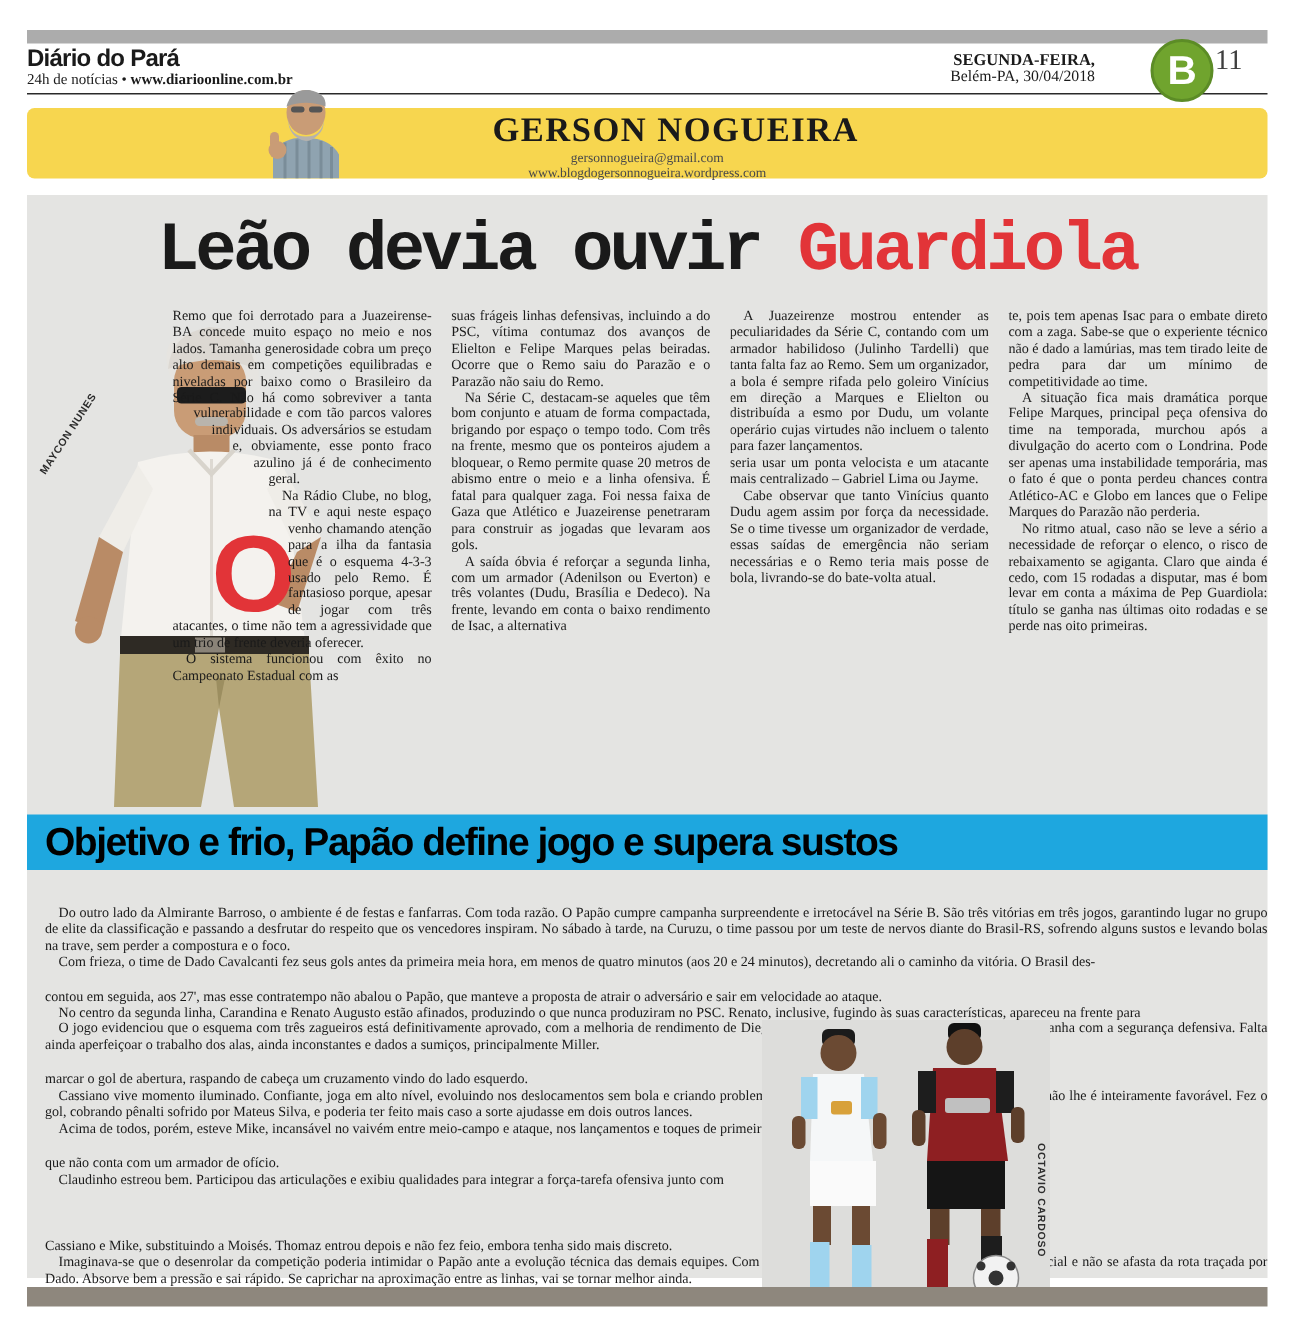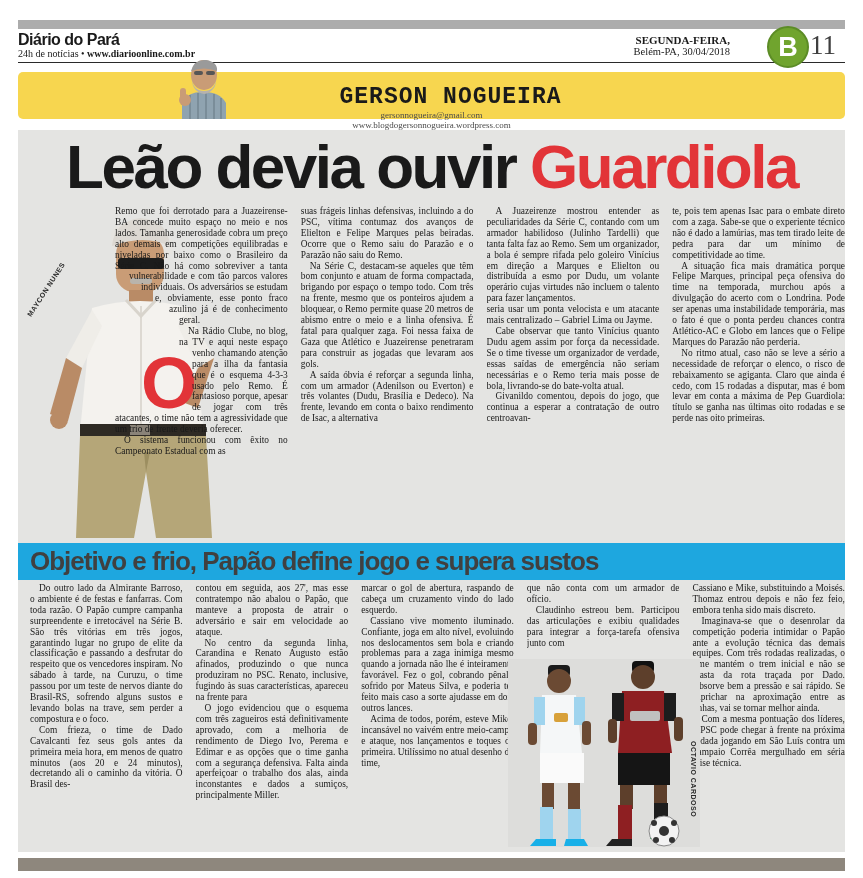--- a/index.html
+++ b/index.html
@@ -12,49 +12,49 @@
   .mast-tag{font-size:10px;line-height:12px;}
   .mast-tag b{font-weight:bold;}
   .mast-date{position:absolute;right:115px;top:3px;text-align:right;}
   .mast-day{font-weight:bold;font-size:11px;line-height:12px;margin-left:31px;}
   .mast-place{font-size:10.5px;line-height:12px;}
   .rule{position:absolute;left:18px;top:62px;width:827px;border-top:1.6px solid #2a2a2a;}
   .badge{position:absolute;left:767px;top:26px;width:42px;height:42px;border-radius:50%;
          background:#70a42e;border:2px solid #5c8c26;box-sizing:border-box;
          display:flex;align-items:center;justify-content:center;}
   .badge span{color:#fff;font-family:"Liberation Sans",sans-serif;font-weight:bold;font-size:27px;line-height:27px;}
-  .pagenum{position:absolute;left:810px;top:30px;font-size:27px;color:#3f3f3f;font-family:"Liberation Serif",serif;}
+  .pagenum{position:absolute;left:810px;top:30px;font-size:19px;color:#3f3f3f;font-family:"Liberation Serif",serif;}
   
   .colbanner{position:absolute;left:18px;top:72px;width:827px;height:47px;background:#f7d64f;border-radius:5px;text-align:center;}
-  .colname{font-family:Liberation Mono, monospace;font-weight:bold;font-size:23px;line-height:26px;letter-spacing:1px;margin-top:12px;padding-left:38px;}
+  .colname{font-family:Liberation Serif, serif;font-weight:bold;font-size:23px;line-height:26px;letter-spacing:1px;margin-top:2px;padding-left:38px;}
   .colmail,.colblog{font-size:9px;line-height:10px;color:#4a4a4a;text-align:center;}
   .colphoto{position:absolute;left:150px;top:-17px;width:67px;height:64px;}
   
   .content{position:absolute;left:18px;top:130px;width:827px;height:722px;background:#e4e4e2;}
   .headline{padding-top:8px;height:64px;text-align:center;white-space:nowrap;
-            font-family:Liberation Sans, sans-serif;font-weight:bold;font-size:62px;line-height:58px;letter-spacing:-2.5px;}
+            font-family:Liberation Mono, monospace;font-weight:bold;font-size:46px;line-height:58px;letter-spacing:-2.5px;}
   .headline .red{color:#e23438;}
   
   .article1{position:relative;margin-top:4px;height:332px;padding-left:97px;display:flex;gap:13px;box-sizing:border-box;}
   .coach-fig{position:absolute;left:0;top:0;width:240px;height:332px;overflow:hidden;}
   .a1col{flex:1;height:332px;overflow:hidden;position:relative;}
   .para{margin:0;text-align:justify;font-size:9.4px;line-height:10.9px;}
   .para.indent{text-indent:9px;}
   .dropcap{float:left;width:46px;height:54px;margin:2px 5px 0 0;color:#e23438;
            font-family:"Liberation Sans",sans-serif;font-weight:bold;font-size:72px;line-height:52px;}
   .fl{float:left;clear:left;}
   .credit{position:absolute;font-family:"Liberation Sans",sans-serif;font-weight:bold;
           font-size:7px;letter-spacing:.5px;color:#2c2c2c;white-space:nowrap;}
   .credit-coach{left:8px;top:108px;transform:rotate(-57deg);transform-origin:left top;}
   .credit-players{right:3px;top:82px;writing-mode:vertical-rl;}
   
-  .banner2{margin-top:5px;height:37px;background:#1ea7df;color:#404040;padding-left:12px;
+  .banner2{margin-top:5px;height:37px;background:#1ea7df;color:#000000;padding-left:12px;
            font-family:"Liberation Sans",sans-serif;font-weight:bold;font-size:26px;line-height:37px;letter-spacing:-1px;
            white-space:nowrap;overflow:hidden;}
-  .article2{position:relative;margin-top:3px;height:265px;display:flex;gap:13px;padding:0 0 0 12px;box-sizing:border-box;}
+  .article2{position:relative;margin-top:24px;height:265px;display:flex;gap:13px;padding:0 0 0 12px;box-sizing:border-box;flex-direction:column;}
   .a2col{flex:1;height:263px;overflow:hidden;}
   .players-fig{position:absolute;left:490px;top:76px;width:192px;height:188px;overflow:hidden;}
   
   .footerbar{position:absolute;left:18px;top:858px;width:827px;height:13px;background:#8e877d;}
 </style>
 </head>
 <body>
 
 <div class="page">
 
@@ -144,21 +144,20 @@
             <p class="para">suas frágeis linhas defensivas, incluindo a do PSC, vítima contumaz dos avanços de Elielton e Felipe Marques pelas beiradas. Ocorre que o Remo saiu do Parazão e o Parazão não saiu do Remo.</p>
             <p class="para indent">Na Série C, destacam-se aqueles que têm bom conjunto e atuam de forma compactada, brigando por espaço o tempo todo. Com três na frente, mesmo que os ponteiros ajudem a bloquear, o Remo permite quase 20 metros de abismo entre o meio e a linha ofensiva. É fatal para qualquer zaga. Foi nessa faixa de Gaza que Atlético e Juazeirense penetraram para construir as jogadas que levaram aos gols.</p>
             <p class="para indent">A saída óbvia é reforçar a segunda linha, com um armador (Adenilson ou Everton) e três volantes (Dudu, Brasília e Dedeco). Na frente, levando em conta o baixo rendimento de Isac, a alternativa</p>
           </div>
       </div>
       <div class="a1col">
         <div>
             <p class="para indent">A Juazeirenze mostrou entender as peculiaridades da Série C, contando com um armador habilidoso (Julinho Tardelli) que tanta falta faz ao Remo. Sem um organizador, a bola é sempre rifada pelo goleiro Vinícius em direção a Marques e Elielton ou distribuída a esmo por Dudu, um volante operário cujas virtudes não incluem o talento para fazer lançamentos.</p>
             <p class="para">seria usar um ponta velocista e um atacante mais centralizado – Gabriel Lima ou Jayme.</p>
             <p class="para indent">Cabe observar que tanto Vinícius quanto Dudu agem assim por força da necessidade. Se o time tivesse um organizador de verdade, essas saídas de emergência não seriam necessárias e o Remo teria mais posse de bola, livrando-se do bate-volta atual.</p>
-            <p class="para indent">Givanildo comentou, depois do jogo, que continua a esperar a contratação de outro centroavan-</p>
           </div>
       </div>
       <div class="a1col">
         <div>
             <p class="para">te, pois tem apenas Isac para o embate direto com a zaga. Sabe-se que o experiente técnico não é dado a lamúrias, mas tem tirado leite de pedra para dar um mínimo de competitividade ao time.</p>
             <p class="para indent">A situação fica mais dramática porque Felipe Marques, principal peça ofensiva do time na temporada, murchou após a divulgação do acerto com o Londrina. Pode ser apenas uma instabilidade temporária, mas o fato é que o ponta perdeu chances contra Atlético-AC e Globo em lances que o Felipe Marques do Parazão não perderia.</p>
             <p class="para indent">No ritmo atual, caso não se leve a sério a necessidade de reforçar o elenco, o risco de rebaixamento se agiganta. Claro que ainda é cedo, com 15 rodadas a disputar, mas é bom levar em conta a máxima de Pep Guardiola: título se ganha nas últimas oito rodadas e se perde nas oito primeiras.</p>
           </div>
       </div>
     </div>

